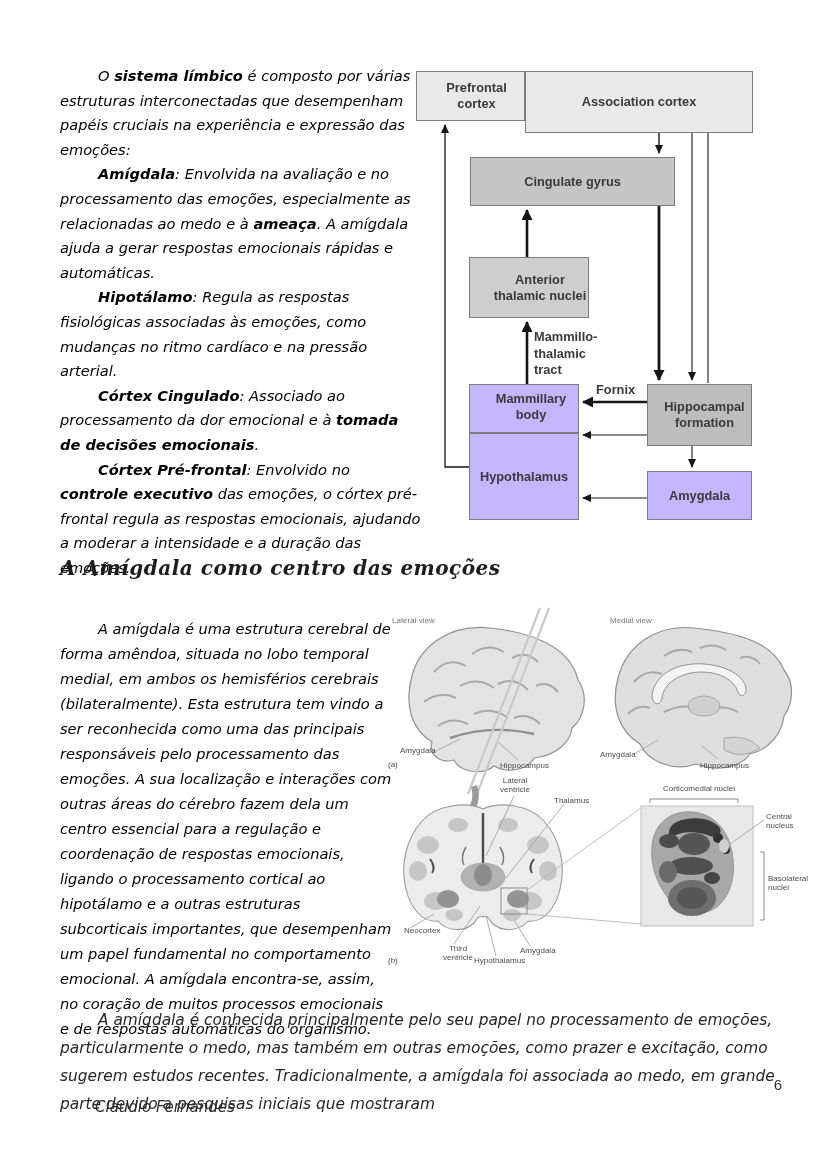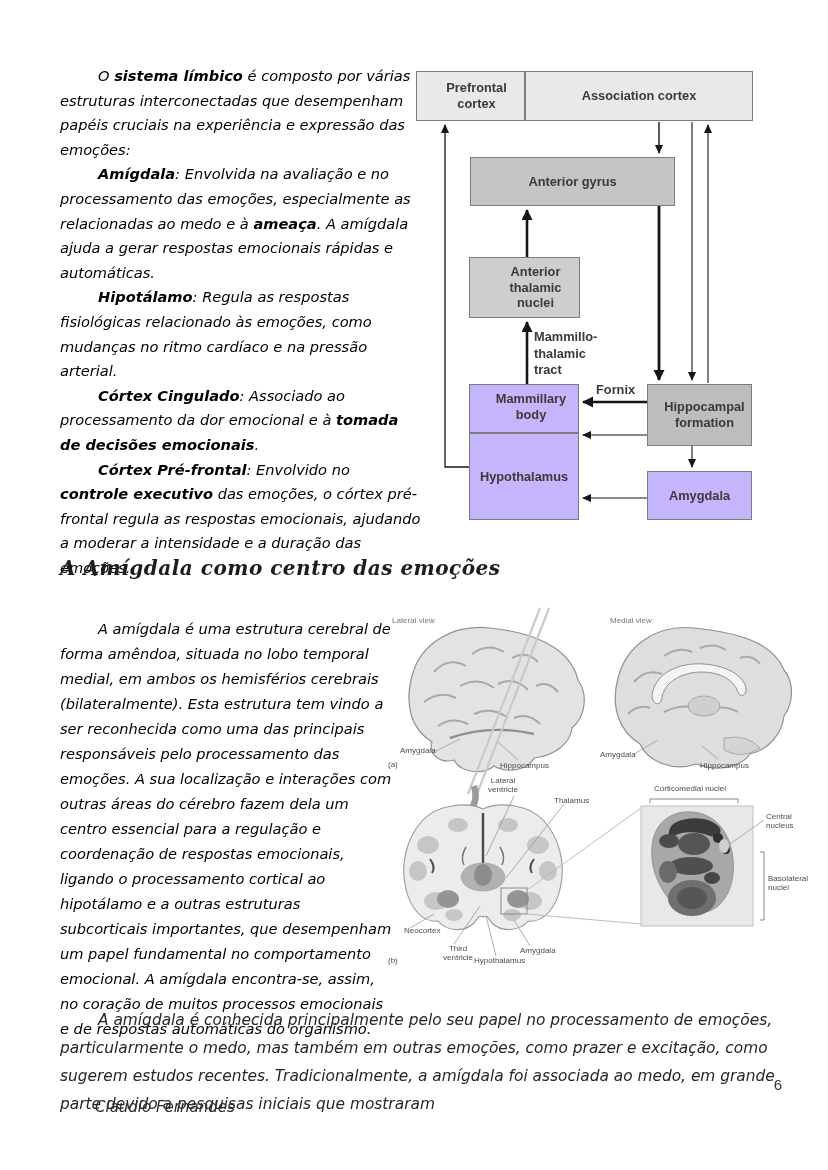--- a/index.html
+++ b/index.html
@@ -33,21 +33,21 @@
   .flabel{position:absolute;font-family:"Liberation Sans",sans-serif;font-size:8px;
           color:#4c4c4c;line-height:1.15;}
   svg{display:block;}
 </style>
 </head>
 <body>
 
 <div class="abs hand" style="left:60px;top:64px;width:362px;">
   <p><span>O </span><b>sistema límbico</b><span> é composto por várias estruturas interconectadas que desempenham papéis cruciais na experiência e expressão das emoções:</span></p>
   <p><b>Amígdala</b><span>: Envolvida na avaliação e no processamento das emoções, especialmente as relacionadas ao medo e à </span><b>ameaça</b><span>. A amígdala ajuda a gerar respostas emocionais rápidas e automáticas.</span></p>
-  <p><b>Hipotálamo</b><span>: Regula as respostas fisiológicas relacionado às emoções, como mudanças no ritmo cardíaco e na pressão arterial.</span></p>
+  <p><b>Hipotálamo</b><span>: Regula as respostas fisiológicas associadas às emoções, como mudanças no ritmo cardíaco e na pressão arterial.</span></p>
   <p><b>Córtex Cingulado</b><span>: Associado ao processamento da dor emocional e à </span><b>tomada de decisões emocionais</b><span>.</span></p>
   <p><b>Córtex Pré-frontal</b><span>: Envolvido no </span><b>controle executivo</b><span> das emoções, o córtex pré-frontal regula as respostas emocionais, ajudando a moderar a intensidade e a duração das emoções.</span></p>
 </div>
 
 <div class="abs" id="diagram">
   <svg width="340" height="455" viewBox="0 0 340 455" style="position:absolute;left:0;top:0;">
     <defs>
       <marker id="ah" markerWidth="12" markerHeight="12" refX="8" refY="4" orient="auto" markerUnits="userSpaceOnUse">
         <path d="M0,0 L9,4 L0,8 Z" fill="#161616"></path>
       </marker>
@@ -73,23 +73,23 @@
     <path d="M231,331 H167" stroke="#161616" stroke-width="2.6" fill="none" marker-end="url(#ahb)"></path>
 
     <path d="M231,364 H167" stroke="#161616" stroke-width="1.1" fill="none" marker-end="url(#ah)"></path>
 
     <path d="M276,375 V396" stroke="#161616" stroke-width="1.1" fill="none" marker-end="url(#ah)"></path>
 
     <path d="M231,427 H167" stroke="#161616" stroke-width="1.1" fill="none" marker-end="url(#ah)"></path>
   </svg>
 
   <div class="dbox fill-a left-al" style="left:0;top:0;width:109px;height:50px;padding-left:12px;">Prefrontal cortex</div>
-  <div class="dbox fill-a" style="left:109px;top:0;width:228px;height:50px;">Association cortex</div>
-  <div class="dbox fill-b" style="left:54px;top:86px;width:205px;height:49px;">Anterior gyrus</div>
-  <div class="dbox fill-c left-al" style="left:53px;top:186px;width:111px;height:61px;padding-left:22px;">Anterior thalamic nuclei</div>
+  <div class="dbox fill-a" style="left:109px;top:0;width:228px;height:62px;">Association cortex</div>
+  <div class="dbox fill-b" style="left:54px;top:86px;width:205px;height:49px;">Cingulate gyrus</div>
+  <div class="dbox fill-c left-al" style="left:53px;top:186px;width:120px;height:61px;padding-left:22px;">Anterior thalamic nuclei</div>
   <div class="dbox fill-d left-al" style="left:53px;top:313px;width:110px;height:49px;align-items:flex-start;padding:6px 0 0 14px;">Mammillary body</div>
   <div class="dbox fill-d" style="left:53px;top:362px;width:110px;height:87px;">Hypothalamus</div>
   <div class="dbox fill-e left-al" style="left:231px;top:313px;width:105px;height:62px;padding-left:10px;">Hippocampal formation</div>
   <div class="dbox fill-d" style="left:231px;top:400px;width:105px;height:49px;">Amygdala</div>
 
   <div class="dlabel" style="left:118px;top:258px;width:70px;">Mammillo-thalamic tract</div>
   <div class="dlabel" style="left:180px;top:311px;">Fornix</div>
 </div>
 
 <div class="abs heading" style="left:60px;top:556px;width:520px;">A Amígdala como centro das emoções</div>
@@ -205,28 +205,28 @@
     </g>
   </svg>
 
   <div class="flabel" style="left:4px;top:10px;color:#777;">Lateral view</div>
   <div class="flabel" style="left:222px;top:10px;color:#777;">Medial view</div>
   <div class="flabel" style="left:12px;top:140px;">Amygdala</div>
   <div class="flabel" style="left:112px;top:155px;">Hippocampus</div>
   <div class="flabel" style="left:0px;top:154px;">(a)</div>
   <div class="flabel" style="left:212px;top:144px;">Amygdala</div>
   <div class="flabel" style="left:312px;top:155px;">Hippocampus</div>
-  <div class="flabel" style="left:92px;top:170px;width:46px;text-align:center;">Lateral ventricle</div>
+  <div class="flabel" style="left:104px;top:170px;width:46px;text-align:center;">Lateral ventricle</div>
   <div class="flabel" style="left:166px;top:190px;">Thalamus</div>
   <div class="flabel" style="left:16px;top:320px;">Neocortex</div>
   <div class="flabel" style="left:48px;top:338px;width:44px;text-align:center;">Third ventricle</div>
   <div class="flabel" style="left:86px;top:350px;">Hypothalamus</div>
   <div class="flabel" style="left:132px;top:340px;">Amygdala</div>
   <div class="flabel" style="left:0px;top:350px;">(b)</div>
-  <div class="flabel" style="left:266px;top:178px;width:90px;text-align:left;">Corticomedial nuclei</div>
+  <div class="flabel" style="left:266px;top:178px;width:90px;text-align:center;">Corticomedial nuclei</div>
   <div class="flabel" style="left:378px;top:206px;width:54px;">Central nucleus</div>
   <div class="flabel" style="left:380px;top:268px;width:54px;">Basolateral nuclei</div>
 </div>
 
 <p class="abs closing" style="left:60px;top:1006px;width:724px;">A amígdala é conhecida principalmente pelo seu papel no processamento de emoções, particularmente o medo, mas também em outras emoções, como prazer e excitação, como sugerem estudos recentes. Tradicionalmente, a amígdala foi associada ao medo, em grande parte devido a pesquisas iniciais que mostraram</p>
 
 <div class="abs pagenum" style="left:742px;top:1076px;width:40px;">6</div>
 <div class="abs footer" style="left:95px;top:1098px;">Claudio Fernandes</div>
 
 </body></html>

